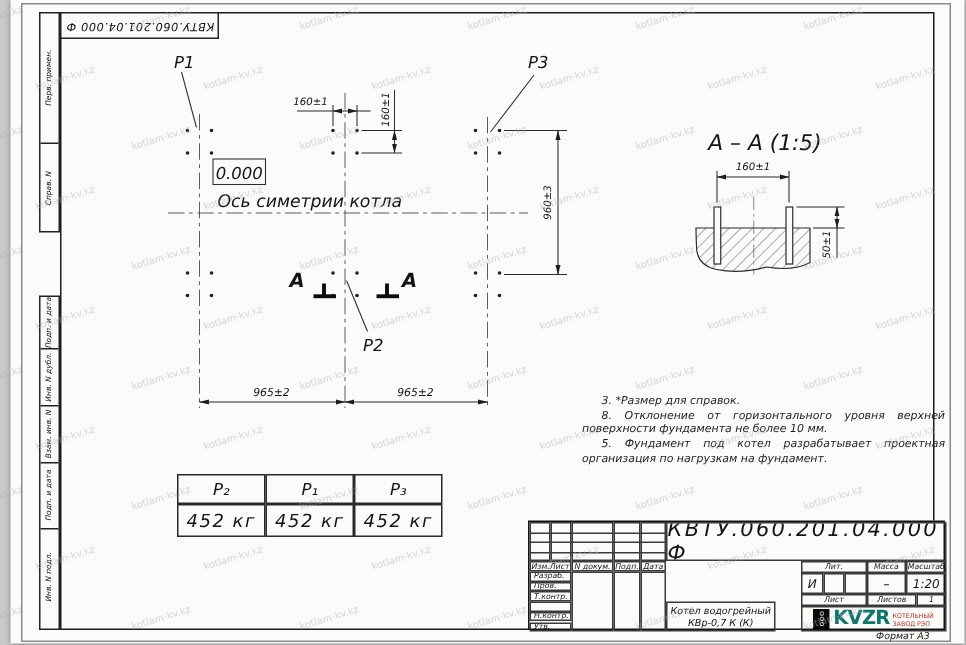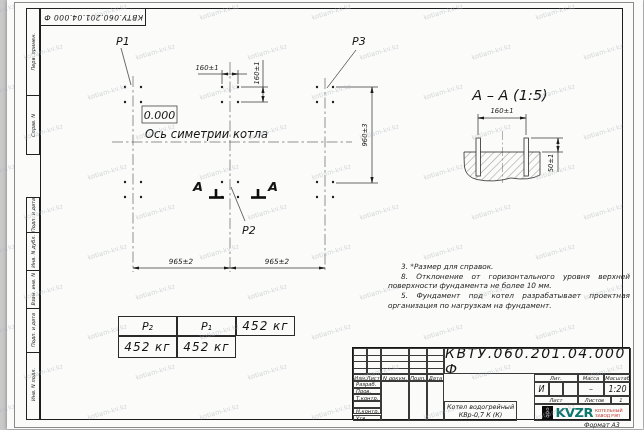--- a/index.html
+++ b/index.html
@@ -209,20 +209,21 @@
 
 <div class="notes">
   <p>3. *Размер для справок.</p>
   <p>8. Отклонение от горизонтального уровня верхней поверхности фундамента не более 10 мм.</p>
   <p>5. Фундамент под котел разрабатывает проектная организация по нагрузкам на фундамент.</p>
 </div>
 
 <div class="ptable">
   <div class="c hd">P₂</div>
   <div class="c hd">P₁</div>
+  <div class="c hd">P₃</div>
   <div class="c vl">452 кг</div>
   <div class="c vl">452 кг</div>
   <div class="c vl">452 кг</div>
 </div>
 
 <div class="tb">
 
   <div class="c desig" style="left:91px;top:0;width:187px;height:26px;">КВТУ.060.201.04.000  Ф</div>
 
   <div class="c" style="left:0;top:0;width:14px;height:26px;"></div>

